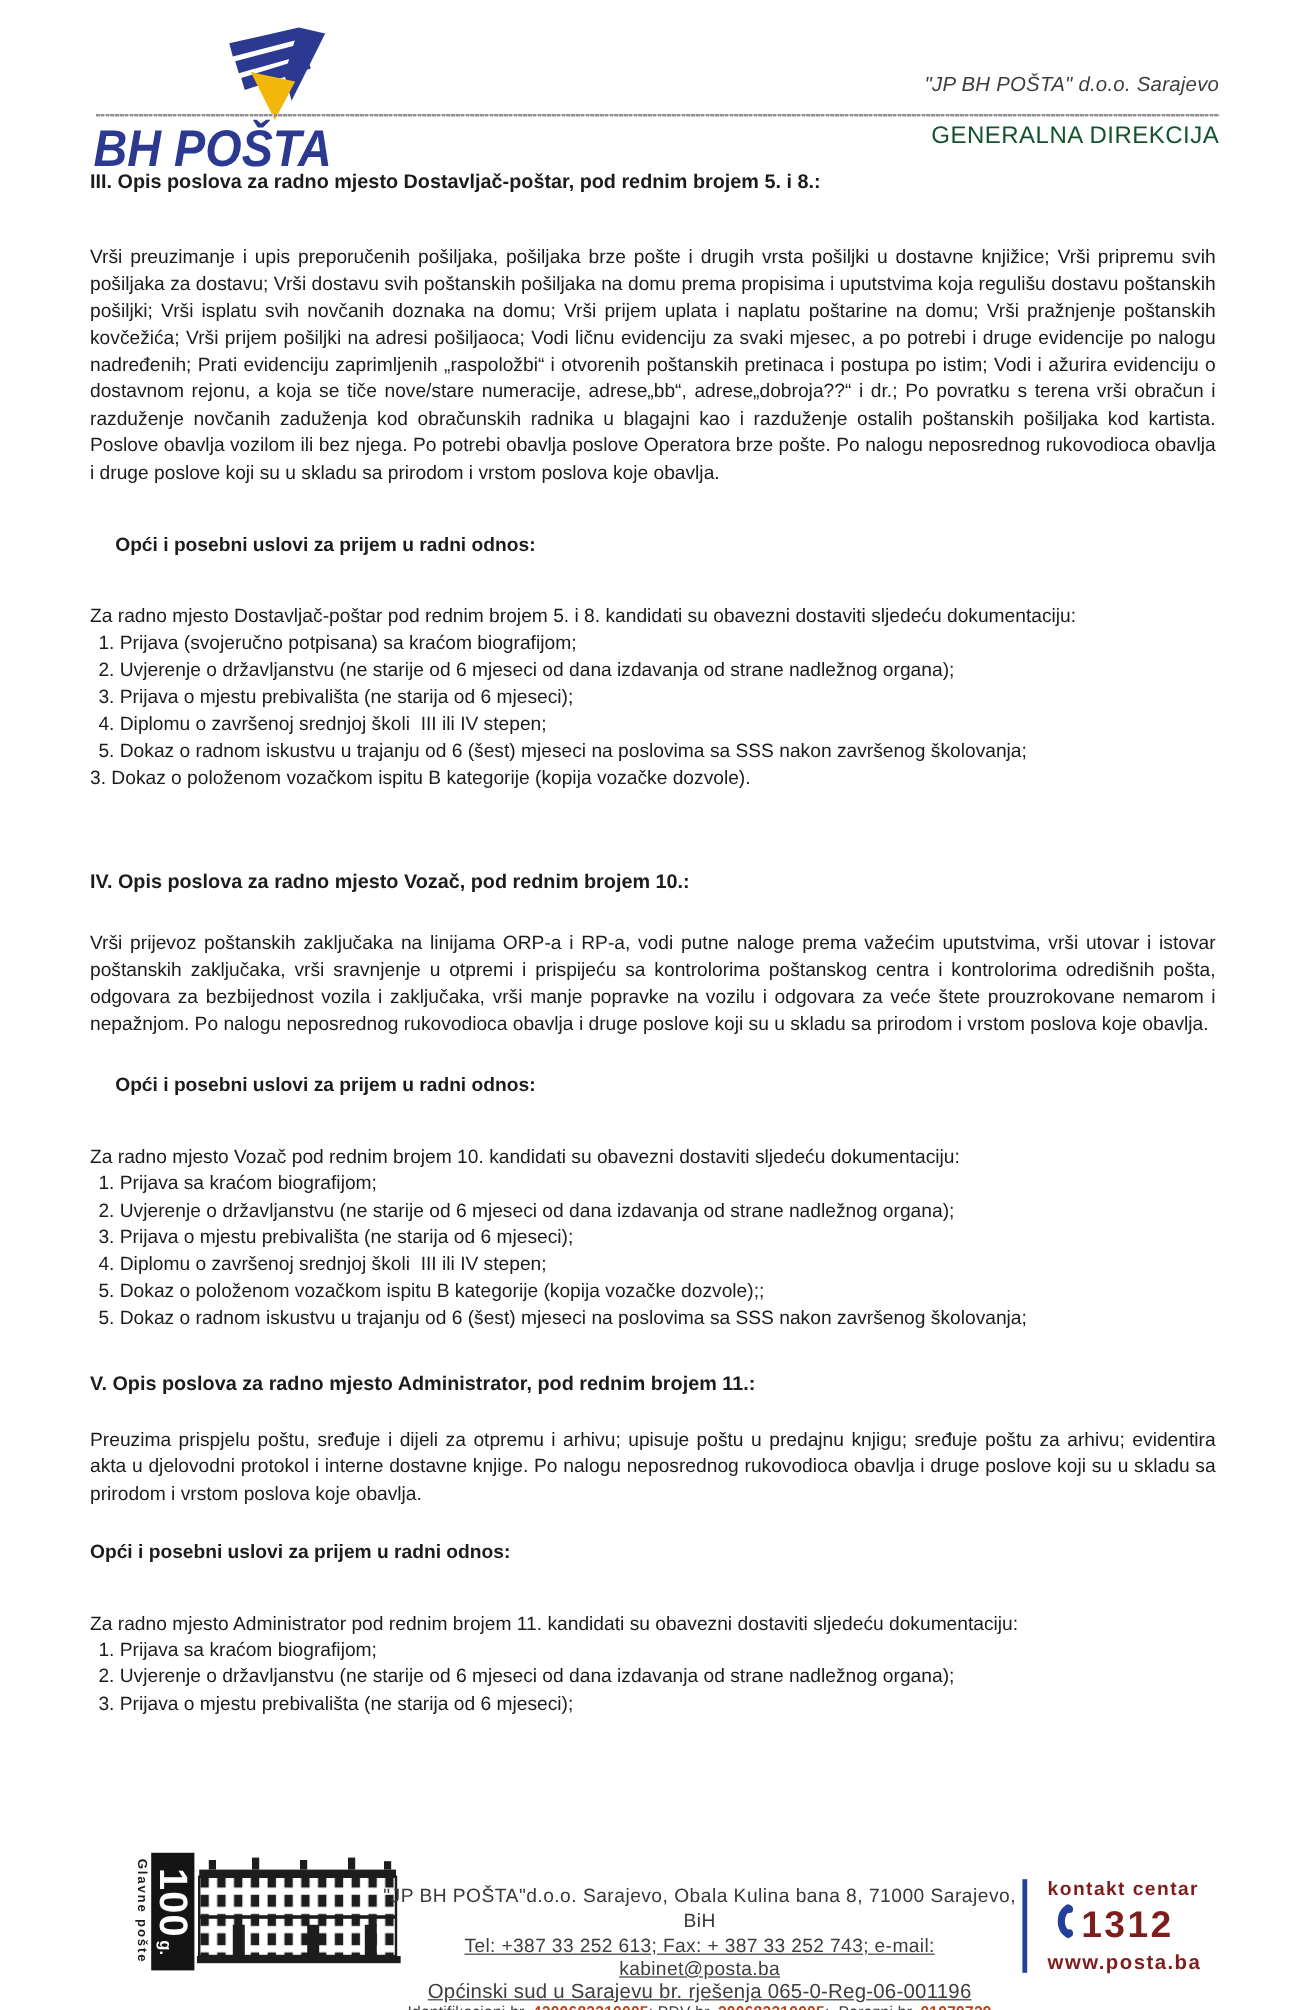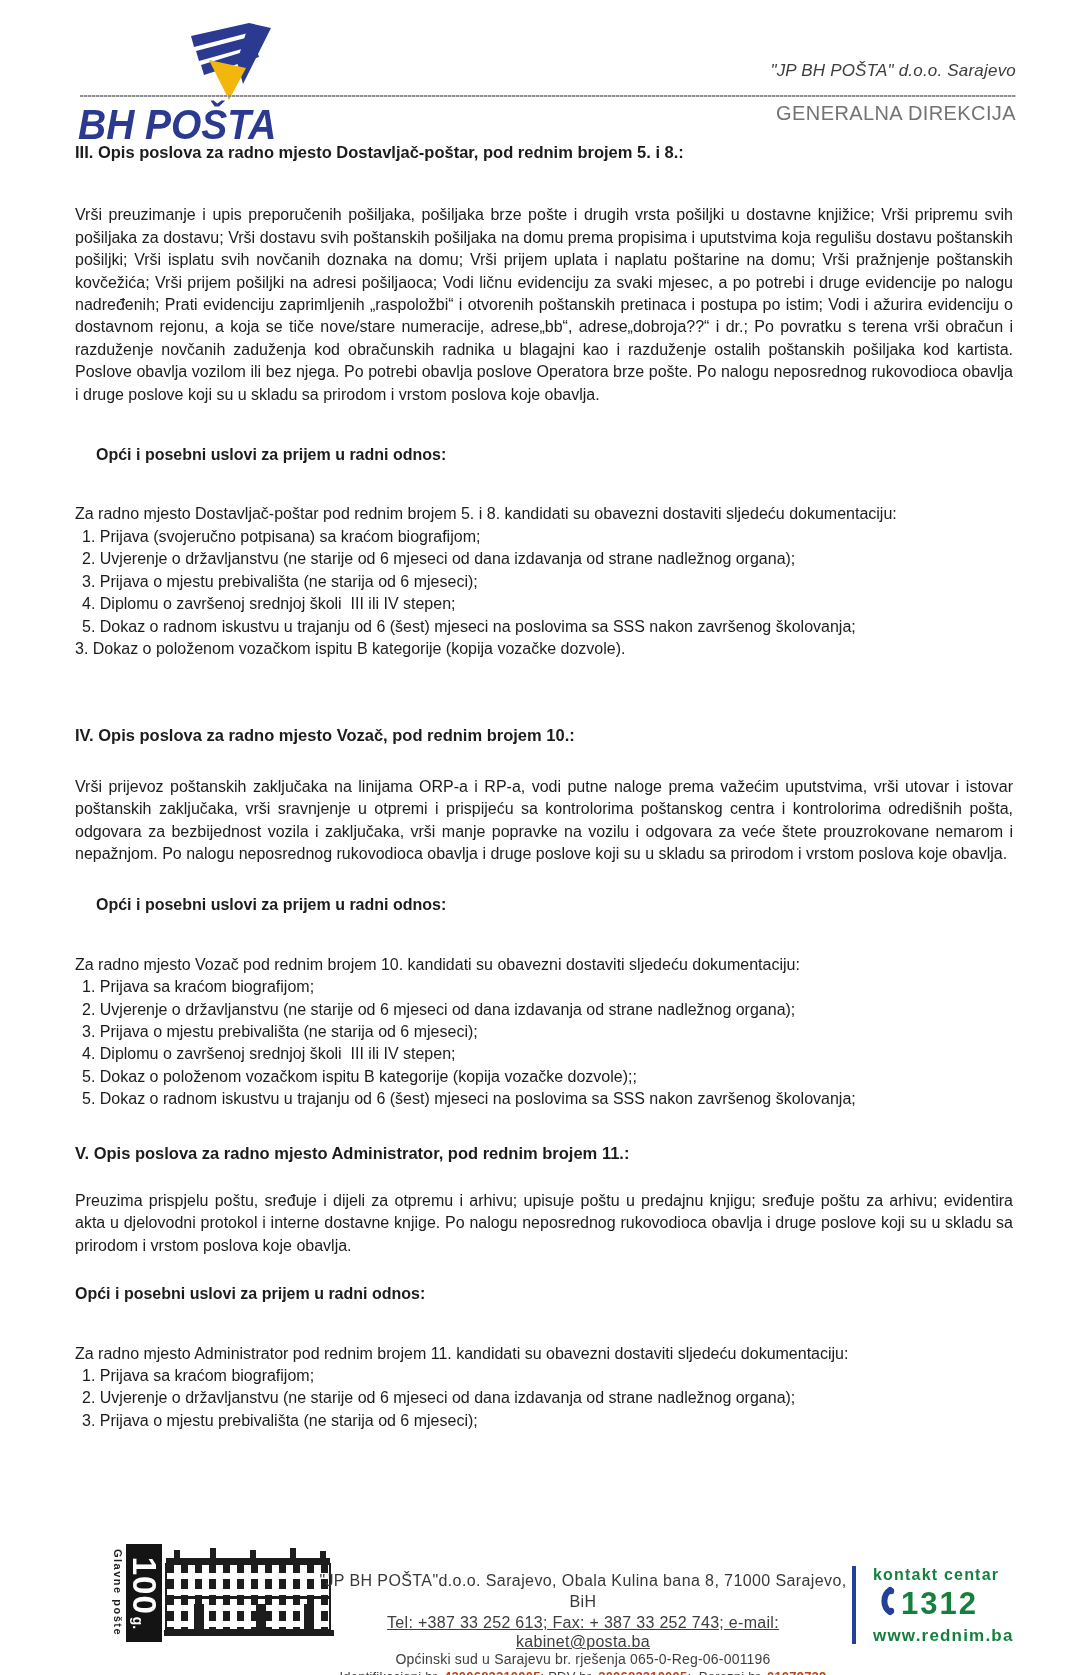--- a/index.html
+++ b/index.html
@@ -18,21 +18,21 @@
   }
   .header-company {
     position:absolute; right:64px; top:61px; font-style:italic;
     color:#3d3d3d; font-size:17px; letter-spacing:0.2px;
   }
   .header-rule {
     position:absolute; left:80px; right:64px; top:95px; height:2px;
     background:repeating-linear-gradient(90deg,#8f8f8f 0 3px,#cfcfcf 3px 4px);
   }
   .header-dept {
-    position:absolute; right:64px; top:102px; font-size:20px; color:#737373;
+    position:absolute; right:64px; top:102px; font-size:20px; color:#14532d;
     letter-spacing:0.4px;
   }
 
   
   .content { position:absolute; left:75px; width:938px; top:141px; font-size:16px; line-height:22.4px; }
   .sec-title { font-weight:bold; font-size:16.5px; }
   .para { text-align:justify; }
   .mt-para1 { margin-top:41px; }
   .mt-cond1 { margin-top:38px; }
   .mt-sec4  { margin-top:64px; }
@@ -57,27 +57,27 @@
   .stamp-black { position:relative; width:36px; height:98px; background:#141414; margin-left:2px;
     display:flex; align-items:center; justify-content:center; }
   .stamp-rot { transform:rotate(90deg); white-space:nowrap; display:flex; align-items:baseline; }
   .stamp-100 { color:#ffffff; font-weight:bold; font-size:33px; letter-spacing:1px; }
   .stamp-g { color:#ffffff; font-weight:bold; font-size:14px; margin-left:2px; }
   .stamp-building { display:block; margin-left:2px; }
 
   .footer-info { position:absolute; left:318px; top:30px; width:530px; text-align:center; color:#3e3e3e; }
   .f-line1 { font-size:16px; letter-spacing:0.4px; color:#383838; line-height:21px; }
   .f-line2 { font-size:16px; letter-spacing:0.3px; line-height:19px; margin-top:1px;text-decoration:underline; }
-  .f-line3 { font-size:14px; letter-spacing:0.2px; line-height:17px; }
+  .f-line3 { font-size:17px; letter-spacing:0.2px; line-height:17px;text-decoration:underline; }
   .f-line4 { font-size:13px; letter-spacing:0.2px; line-height:18px; white-space:pre-wrap; }
   .f-line4 b { color:#c2410c; }
 
   .contact {
     position:absolute; left:852px; top:26px; height:78px;
-    border-left:4px solid #24409A; padding-left:17px; color:#15803d;
+    border-left:4px solid #24409A; padding-left:17px; color:#7f1d1d;
   }
   .contact-label { font-size:16px; letter-spacing:1.2px; font-weight:bold; }
   .contact-row { display:flex; align-items:flex-start; margin-top:2px; }
   .contact-number { font-size:31px; font-weight:bold; letter-spacing:2px; margin-left:4px; }
   .contact-web { font-size:17px; font-weight:bold; letter-spacing:1.2px; margin-top:4px; }
 </style>
 </head>
 <body>
 
 <div class="page">
@@ -171,17 +171,17 @@
     <div class="contact">
       <div class="contact-label">kontakt centar</div>
       <div class="contact-row">
         <svg width="24" height="30" viewBox="0 0 24 30" aria-hidden="true">
           <path d="M17 4 A 12 13 0 0 0 17 26" stroke="#24409A" stroke-width="6" fill="none" stroke-linecap="round"></path>
           <circle cx="18" cy="5" r="3.2" fill="#24409A"></circle>
           <circle cx="18" cy="25" r="3.2" fill="#24409A"></circle>
         </svg>
         <span class="contact-number">1312</span>
       </div>
-      <div class="contact-web">www.rednim.ba</div>
+      <div class="contact-web">www.posta.ba</div>
     </div>
 
   </div>
 </div>
 
 </body></html>

